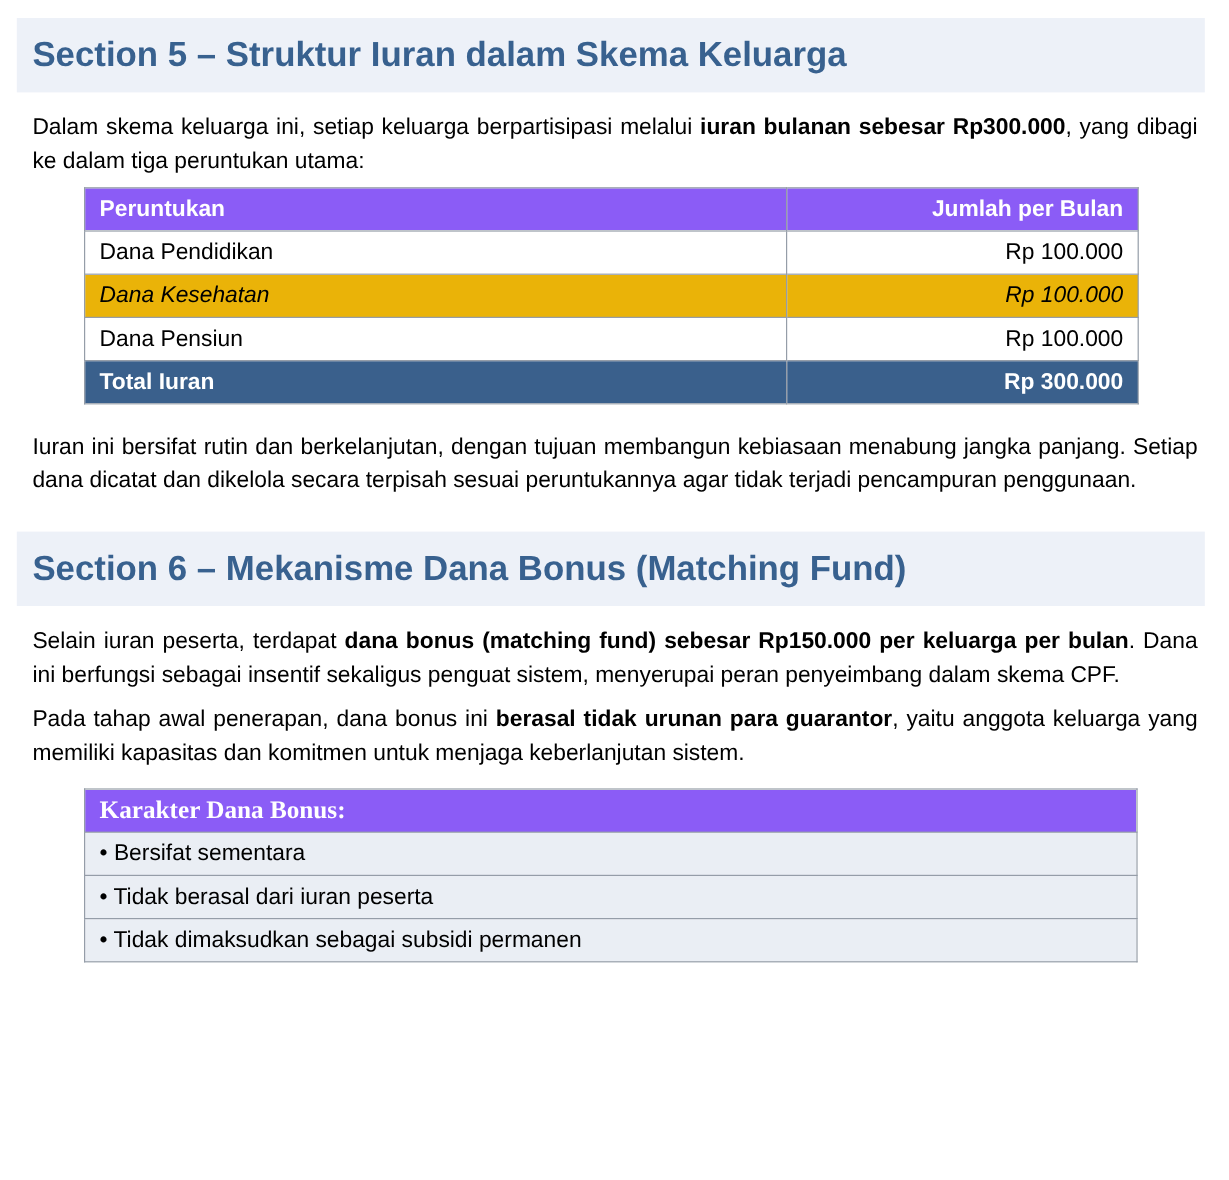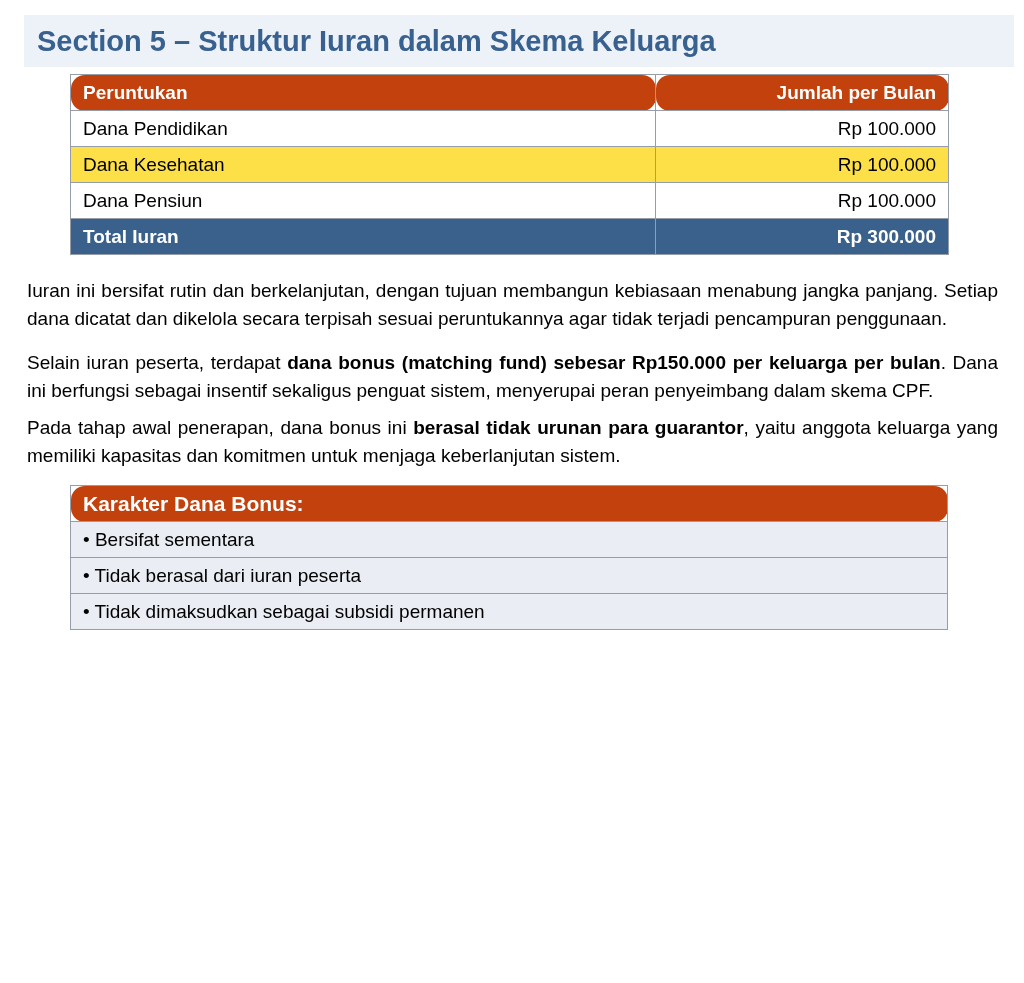--- a/index.html
+++ b/index.html
@@ -10,22 +10,22 @@
   body {
     width: 1024px;
     height: 983px;
     font-family: "Liberation Sans", sans-serif;
     color: #000000;
     overflow: hidden;
   }
   .section-bar {
     background: #EDF1F8;
     width: 990px;
-    height: 52px;
-    margin-left: 24px;
+    height: 62px;
+    margin-left: 14px;
     display: flex;
     align-items: center;
   }
   .section-bar h1 {
     margin: 0;
     padding-left: 13px;
     font-size: 29px;
     font-weight: bold;
     color: #38618F;
   }
@@ -48,53 +48,53 @@
   .bonus-table  { margin-top: 15px; }
   .contrib-table th, .contrib-table td,
   .bonus-table th, .bonus-table td {
     border: 1px solid #959DA8;
     padding: 0 12px;
     height: 35px;
     overflow: hidden;
     white-space: nowrap;
   }
   .contrib-table thead th, .bonus-table thead th {
-    background: #c2410c;
+    background: #8b5cf6;
     color: #ffffff;
     font-weight: bold;
     text-align: left;
-    border-radius: 14px;
   }
   .contrib-table th.col-value { text-align: right; }
   .contrib-table td.val { text-align: right; }
   .contrib-table col.c1 { width: 585px; }
   .contrib-table col.c2 { width: 293px; }
-  .contrib-table tr.alt td { background: #fde047; }
+  .contrib-table tr.alt td { background: #eab308; font-style: italic; }
   .contrib-table tr.row-total td {
     background: #3A608C;
     color: #ffffff;
     font-weight: bold;
   }
-  .bonus-table thead th { font-size: 21px; }
+  .bonus-table thead th { font-size: 21px; font-family: Liberation Serif, serif; }
   .bonus-table td { background: #EAEEF4; }
   .para b { font-weight: bold; }
   #p2 { margin-top: 22px; }
   #p4 { margin-top: 9px; }
   #p5 { margin-top: 17px; }
 </style>
 </head>
 <body>
 
 <div>
 
   <section>
     <div class="section-bar" id="section5-bar">
       <h1>Section 5 – Struktur Iuran dalam Skema Keluarga</h1>
     </div>
 
+    <p class="para"><span>Dalam skema keluarga ini, setiap keluarga berpartisipasi melalui </span><b>iuran bulanan sebesar Rp300.000</b><span>, yang dibagi ke dalam tiga peruntukan utama:</span></p>
 
     <table class="contrib-table">
       <colgroup>
           <col class="c1">
           <col class="c2">
         </colgroup>
       <thead>
         <tr>
           <th>Peruntukan</th>
           <th class="col-value">Jumlah per Bulan</th>
@@ -117,20 +117,23 @@
           <td>Total Iuran</td>
           <td class="val">Rp 300.000</td>
         </tr>
       </tbody>
     </table>
 
     <p class="para" id="p2">Iuran ini bersifat rutin dan berkelanjutan, dengan tujuan membangun kebiasaan menabung jangka panjang. Setiap dana dicatat dan dikelola secara terpisah sesuai peruntukannya agar tidak terjadi pencampuran penggunaan.</p>
   </section>
 
   <section>
+    <div class="section-bar" id="section6-bar">
+      <h1>Section 6 – Mekanisme Dana Bonus (Matching Fund)</h1>
+    </div>
 
     <p class="para"><span>Selain iuran peserta, terdapat </span><b>dana bonus (matching fund) sebesar Rp150.000 per keluarga per bulan</b><span>. Dana ini berfungsi sebagai insentif sekaligus penguat sistem, menyerupai peran penyeimbang dalam skema CPF.</span></p>
 
     <p class="para" id="p4"><span>Pada tahap awal penerapan, dana bonus ini </span><b>berasal tidak urunan para guarantor</b><span>, yaitu anggota keluarga yang memiliki kapasitas dan komitmen untuk menjaga keberlanjutan sistem.</span></p>
 
     <table class="bonus-table">
       <thead>
         <tr>
           <th>Karakter Dana Bonus:</th>
         </tr>

